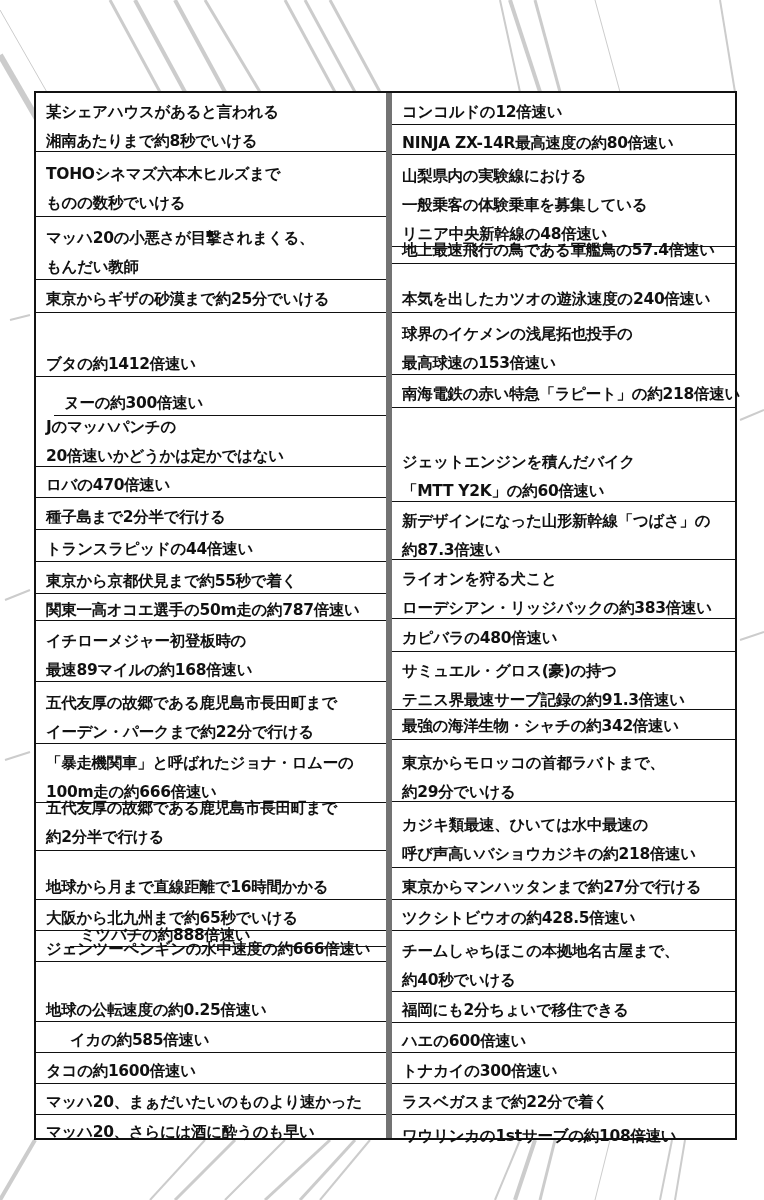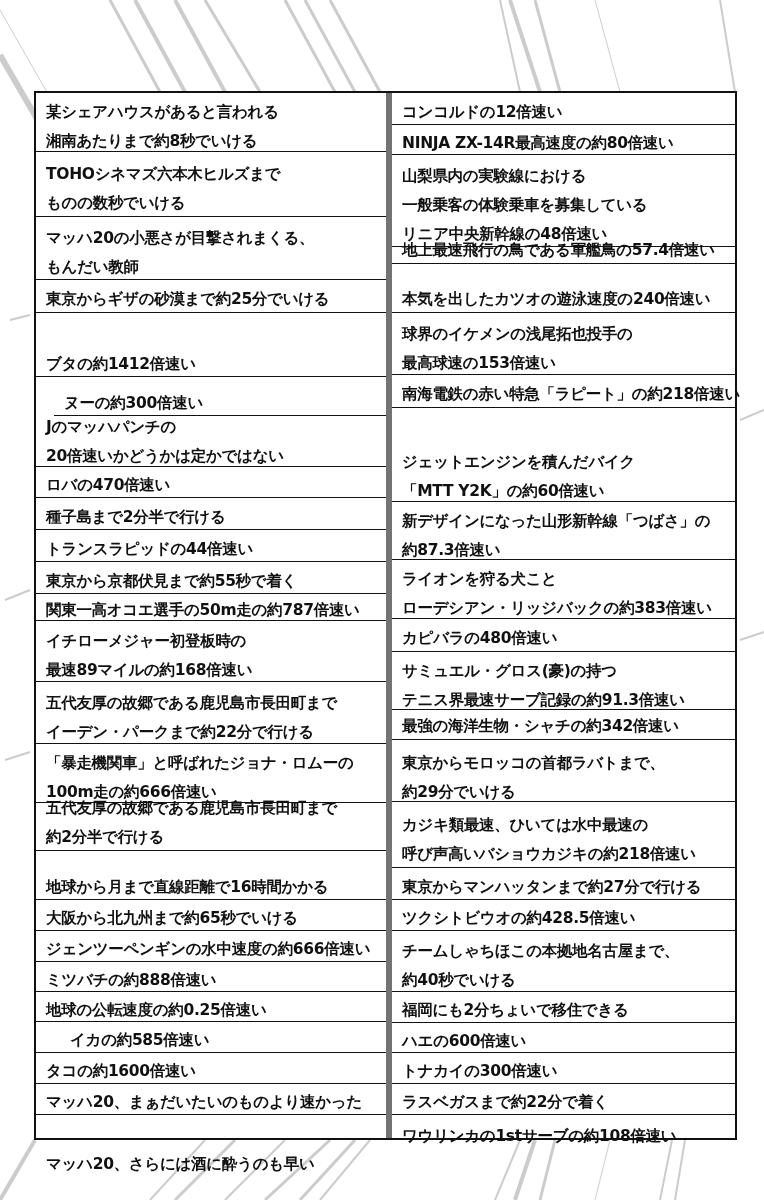--- a/index.html
+++ b/index.html
@@ -131,36 +131,36 @@
       </div>
       <div class="cell" style="top: 775px; height: 32px;">
         <div class="line" style="padding-top: 6px;">地球から月まで直線距離で16時間かかる</div>
       </div>
       <div class="cell" style="top: 807px; height: 31px;">
         <div class="line" style="padding-top: 6px;">大阪から北九州まで約65秒でいける</div>
       </div>
       <div class="cell" style="top: 838px; height: 31px;">
         <div class="line" style="padding-top: 6px;">ジェンツーペンギンの水中速度の約666倍速い</div>
       </div>
-      <div class="cell" style="top: 869px; height: 30px;">
+      <div class="cell" style="top: 824px; height: 30px; margin-left: 34px;">
         <div class="line" style="padding-top: 6px;">ミツバチの約888倍速い</div>
       </div>
       <div class="cell" style="top: 899px; height: 30px;">
         <div class="line" style="padding-top: 6px;">地球の公転速度の約0.25倍速い</div>
       </div>
       <div class="cell" style="top: 929px; height: 31px;">
         <div class="line" style="padding-top: 6px; margin-left: 24px;">イカの約585倍速い</div>
       </div>
       <div class="cell" style="top: 960px; height: 31px;">
         <div class="line" style="padding-top: 6px;">タコの約1600倍速い</div>
       </div>
       <div class="cell" style="top: 991px; height: 31px;">
         <div class="line" style="padding-top: 6px;">マッハ20、まぁだいたいのものより速かった</div>
       </div>
-      <div class="cell" style="top: 1054px; height: 27px; border-bottom: none;">
+      <div class="cell" style="top: 1022px; height: 27px; border-bottom: none;">
         <div class="line" style="padding-top: 6px;">マッハ20、さらには酒に酔うのも早い</div>
       </div>
     </div>
   <div class="col right" id="rightCol">
       <div class="cell" style="top: 0px; height: 32px;">
         <div class="line" style="padding-top: 6px;">コンコルドの12倍速い</div>
       </div>
       <div class="cell" style="top: 32px; height: 30px;">
         <div class="line" style="padding-top: 6px;">NINJA  ZX-14R最高速度の約80倍速い</div>
       </div>

